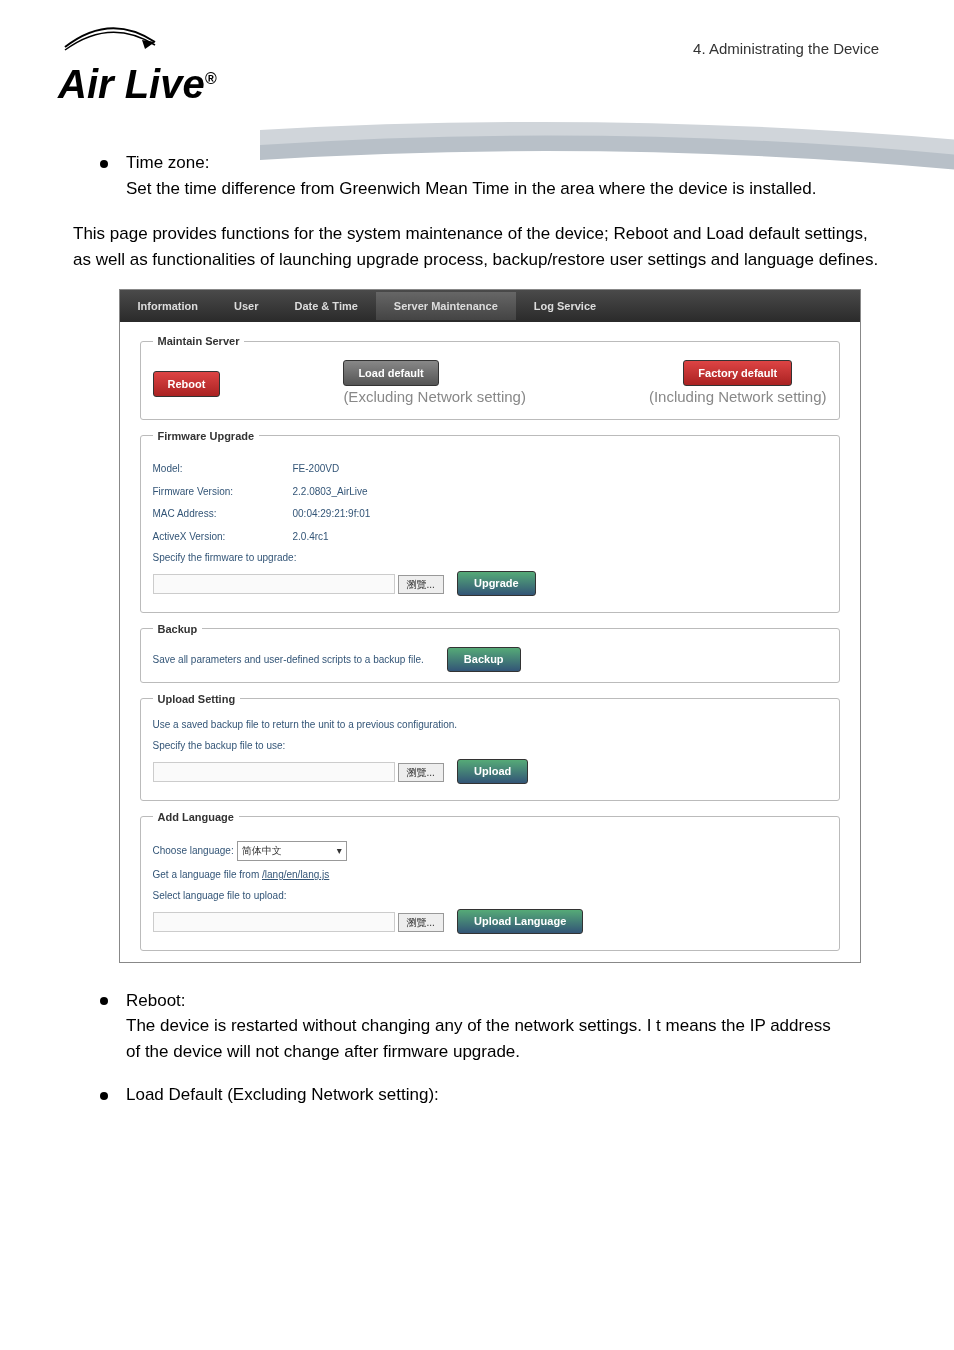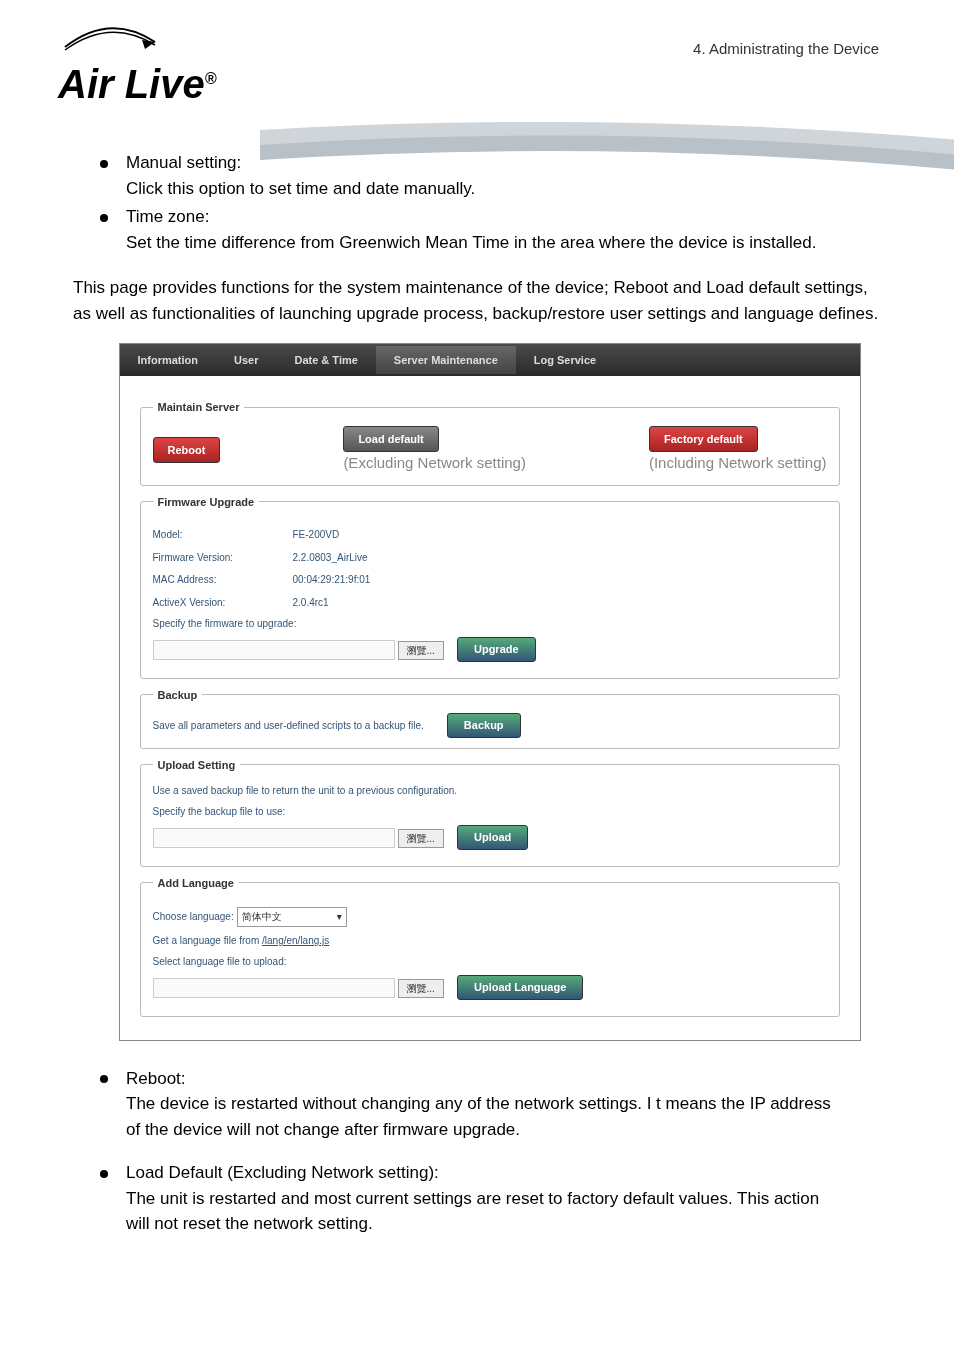--- a/index.html
+++ b/index.html
@@ -10,21 +10,21 @@
 .swoosh{position:absolute;top:110px;left:260px;right:0;height:80px}
 .content{margin:0 75px 0 100px;font-size:17px;line-height:1.5;color:#000}
 ul{list-style:none;padding-left:0;margin:20px 0}
 li{margin:3px 0}
 .bullet{display:inline-block;width:8px;height:8px;background:#000;border-radius:50%;margin-right:18px;vertical-align:middle}
 .li-body{display:inline-block;vertical-align:top;width:720px}
 .screenshot{margin:8px auto;width:740px;border:1px solid #888;background:#fff;font-size:11px;color:#333}
 .tabs{display:flex;background:linear-gradient(#4a4a4a,#2a2a2a);height:32px;align-items:center;color:#ddd}
 .tab{padding:0 18px;line-height:28px;font-size:11px;font-weight:bold}
 .tab.active{background:linear-gradient(#666,#444)}
-.panel{padding:15px 20px}
+.panel{padding:3px 20px}
 fieldset{border:1px solid #bbb;margin:8px 0;padding:10px 12px;border-radius:3px}
 legend{font-weight:bold;font-size:11px;color:#333;padding:0 5px}
 .btn{display:inline-block;padding:4px 14px;color:#fff;font-size:11px;font-weight:bold;border-radius:3px;cursor:pointer;border:1px solid #333}
 .btn-gray{background:linear-gradient(#888,#555)}
 .btn-red{background:linear-gradient(#d44,#a22)}
 .btn-blue{background:linear-gradient(#5a7,#357);padding:3px 16px}
 .row{margin:6px 0}
 .lbl{display:inline-block;width:140px;color:#357;font-size:10px}
 .val{color:#357;font-weight:normal;font-size:10px}
 .file-input{display:inline-block;width:240px;height:18px;background:#fafafa;border:1px solid #ccc;vertical-align:middle}
@@ -48,21 +48,20 @@
   <div class="chapter">4.  Administrating  the  Device</div>
   <svg class="swoosh" viewBox="0 0 700 80" preserveAspectRatio="none">
     <path d="M0 20 Q350 0 700 30 L700 50 Q350 15 0 40 Z" fill="#d0d5da"></path>
     <path d="M0 35 Q350 12 700 45 L700 60 Q350 28 0 50 Z" fill="#b8c0c8"></path>
   </svg>
 </div>
 
 <div class="content">
 
 <ul>
-  <li><span class="bullet"></span><span class="li-body"><span>Manual setting:</span><br><span>Click this option to set time and date manually.</span></span></li>
   <li><span class="bullet"></span><span class="li-body"><span>Time zone:</span><br><span>Set the time difference from Greenwich Mean Time in the area where the device is installed.</span></span></li>
 </ul>
 
 <p style="margin-left:-27px">This page provides functions for the system maintenance of the device; Reboot and Load default settings, as well as functionalities of launching upgrade process, backup/restore user settings and language defines.</p>
 
 <div class="screenshot">
   <div class="tabs">
     <div class="tab">Information</div>
     <div class="tab">User</div>
     <div class="tab">Date &amp; Time</div>
@@ -73,21 +72,21 @@
     <fieldset>
       <legend>Maintain Server</legend>
       <div class="maintain-row">
         <span class="btn btn-red">Reboot</span>
         <span style="flex:1"></span>
         <div style="text-align:left">
           <span class="btn btn-gray">Load default</span><br>
           <span class="caption">(Excluding Network setting)</span>
         </div>
         <span style="flex:1"></span>
-        <div style="">
+        <div style="text-align:center">
           <span class="btn btn-red">Factory default</span><br>
           <span class="caption">(Including Network setting)</span>
         </div>
       </div>
     </fieldset>
 
     <fieldset>
       <legend>Firmware Upgrade</legend>
       <div class="row"><span class="lbl">Model:</span><span class="val">FE-200VD</span></div>
       <div class="row"><span class="lbl">Firmware Version:</span><span class="val">2.2.0803_AirLive</span></div>
@@ -132,16 +131,16 @@
         <span class="file-input"></span>
         <span class="browse">瀏覽...</span>
         <span class="btn btn-blue" style="margin-left:10px">Upload Language</span>
       </div>
     </fieldset>
   </div>
 </div>
 
 <ul style="margin-top:25px">
   <li><span class="bullet"></span><span class="li-body"><span>Reboot:</span><br><span>The device is restarted without changing any of the network settings. I t means the IP address of the device will not change after firmware upgrade.</span></span></li>
-  <li style="margin-top:18px"><span class="bullet"></span><span class="li-body"><span>Load Default (Excluding Network setting):</span><br><span>The unit is restarted and most current settings are reset to factory default values. This action will not reset the network setting.</span></span></li>
+  <li style="margin-top:18px"><span class="bullet"></span><span class="li-body"><span>Load Default (Excluding Network setting):</span><br></span></li>
 </ul>
 
 </div>
 
 </body></html>

